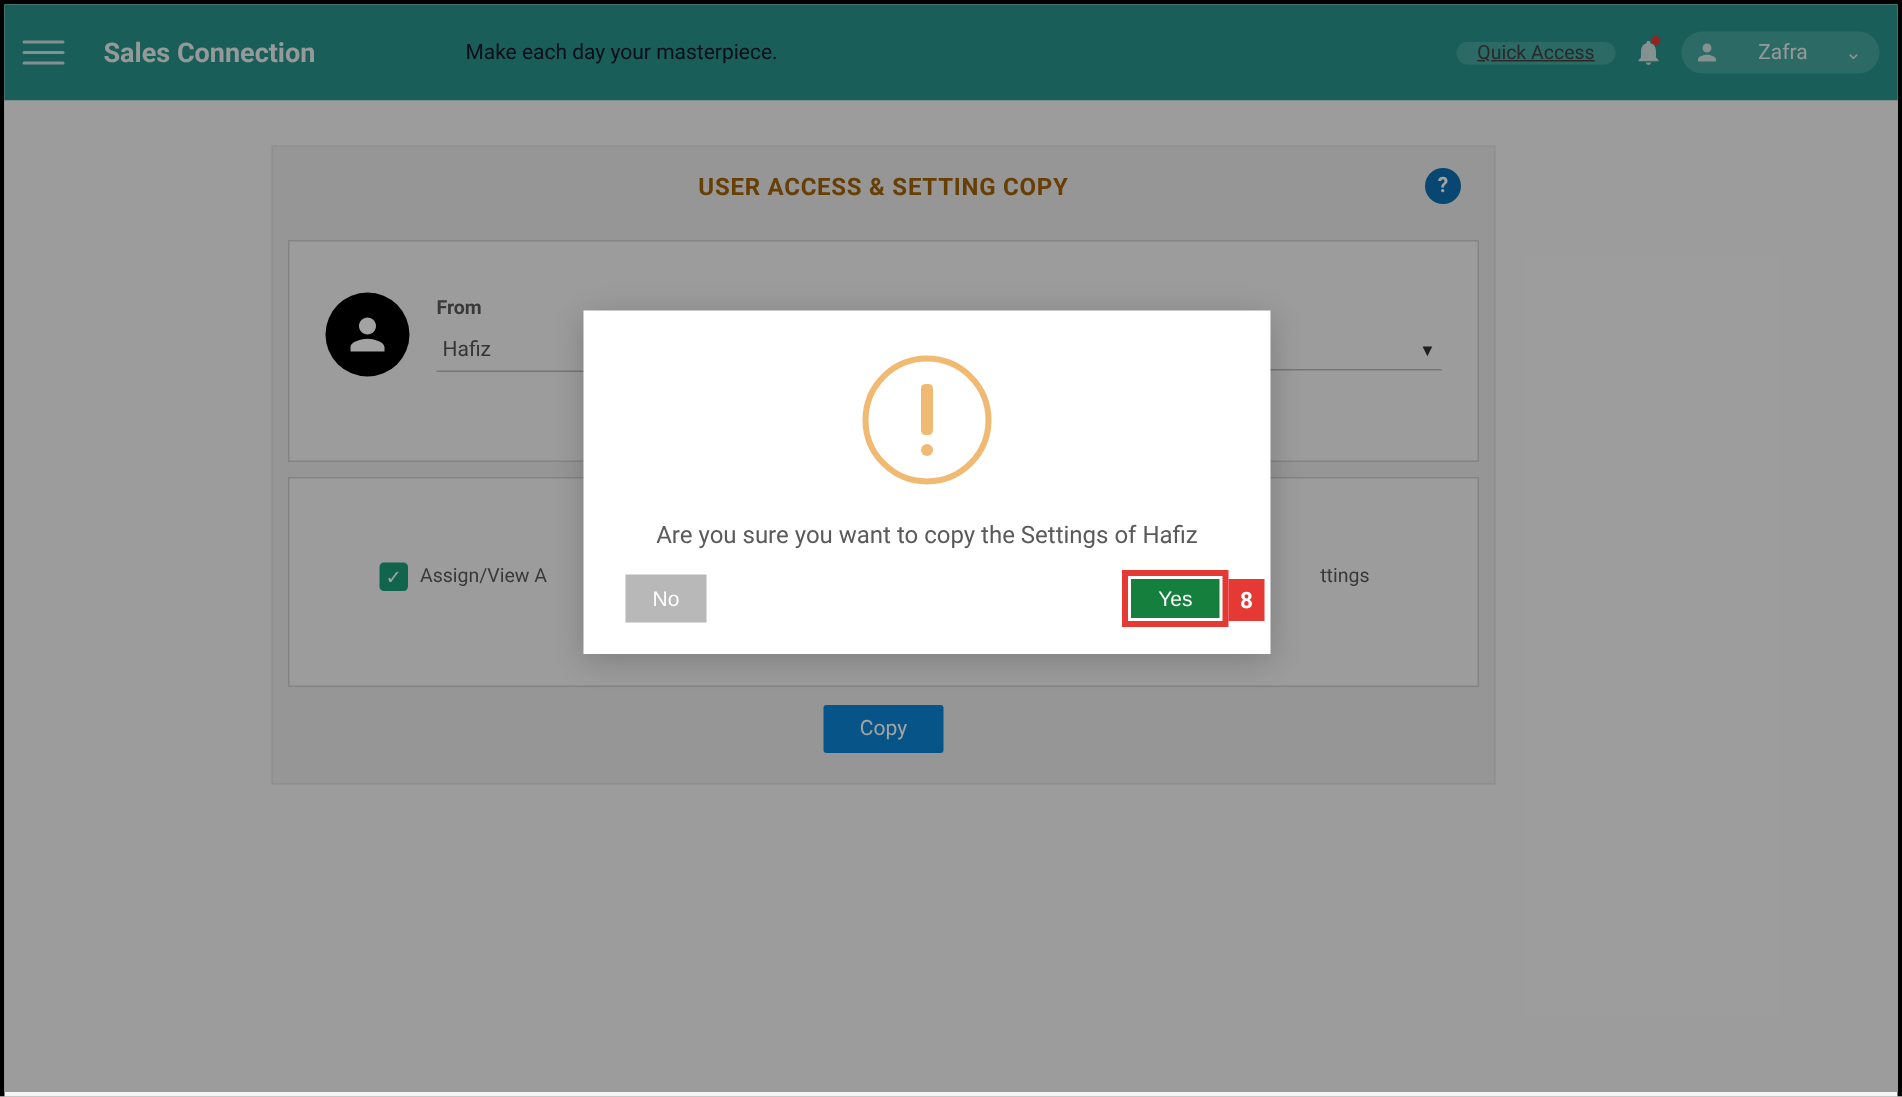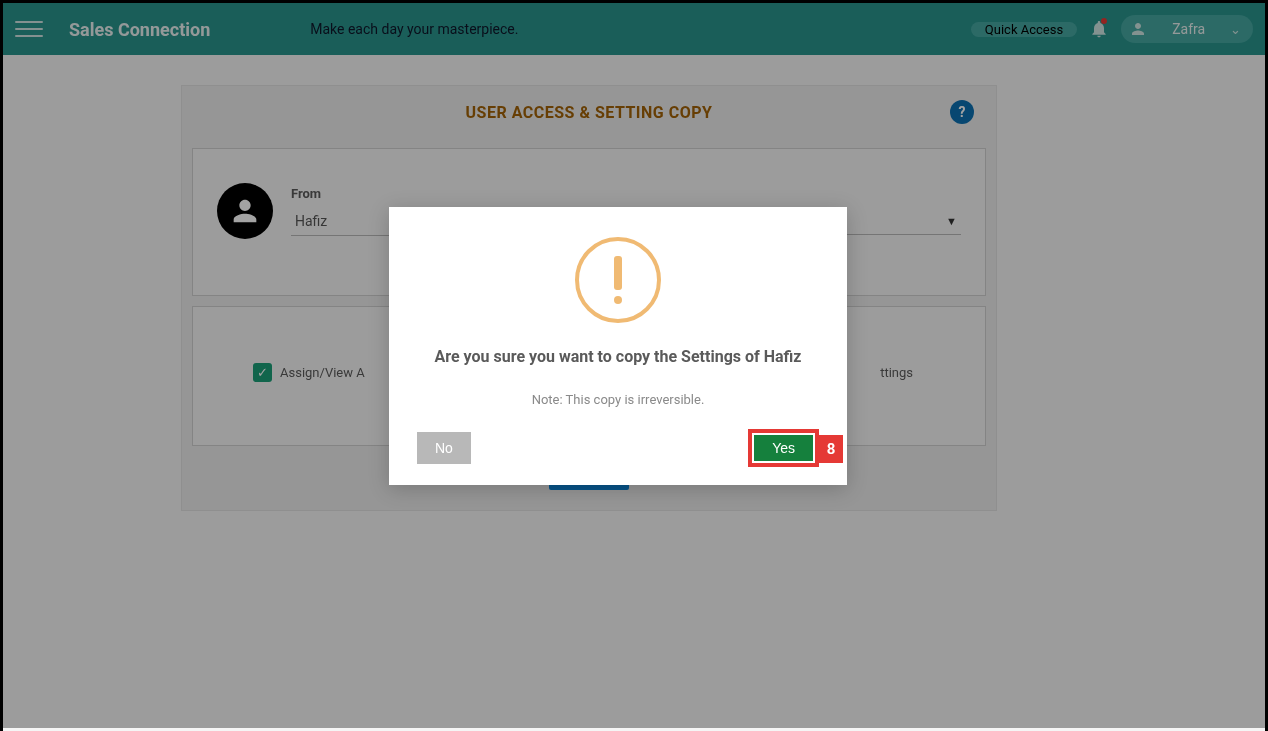--- a/index.html
+++ b/index.html
@@ -9,40 +9,41 @@
       background: #fff;
       overflow: hidden;
     }
     .frame {
       position: relative;
       width: 1268px;
       height: 731px;
       border: 3px solid #000;
     }
     .topbar {
-      height: 52px;
+      height: 64px;
       background: #29938C;
       display: flex;
       align-items: center;
       padding: 0 12px;
       color: #E8F0EF;
     }
     .menu-icon { width: 28px; height: 28px; display: flex; flex-direction: column; justify-content: center; gap: 5px; cursor: pointer; }
     .menu-icon span { display: block; height: 2px; background: #CFE3E1; border-radius: 1px; }
     .brand { margin-left: 26px; font-weight: 700; font-size: 18px; color: #E8F0EF; }
     .tagline { margin-left: 100px; font-size: 14px; color: #0f172a; }
     .spacer { flex: 1; }
     .qa-btn {
       background: #46A6A0;
-      color: #000000;
+      color: #404040;
       border-radius: 16px;
       padding: 0 14px;
       font-size: 13px;
       cursor: pointer;
       margin-right: 12px;
+      text-decoration: underline;
     }
     .bell { width: 20px; height: 22px; position: relative; margin-right: 12px; cursor: pointer; }
     .bell svg { width: 20px; height: 22px; fill: #CDE5E2; }
     .bell .dot { position: absolute; top: 0; right: 2px; width: 6px; height: 6px; background: #E53935; border-radius: 50%; }
     .user-pill {
       background: #46A6A0;
       border-radius: 16px;
       padding: 5px 12px 5px 8px;
       display: flex;
       align-items: center;
@@ -163,21 +164,21 @@
     .warn-circle {
       width: 86px; height: 86px; border: 4px solid #F0BA73; border-radius: 50%;
       margin: 0 auto 24px auto;
       display: flex; align-items: center; justify-content: center;
     }
     .warn-circle .bang {
       width: 8px; display: flex; flex-direction: column; align-items: center; gap: 6px;
     }
     .warn-circle .bang .bar { width: 8px; height: 34px; background: #F0BA73; border-radius: 3px; }
     .warn-circle .bang .dot2 { width: 8px; height: 8px; background: #F0BA73; border-radius: 50%; }
-    .modal-line1 { font-size: 16px; font-weight: 700; color: #5A5A5A; margin-bottom: 26px; }
+    .modal-line1 { font-size: 16px; font-weight: 400; color: #5A5A5A; margin-bottom: 14px; }
     .modal-line2 { font-size: 16px; font-weight: 700; color: #5A5A5A; margin-bottom: 12px; }
     .modal-note { font-size: 13px; color: #8A8A8A; margin-bottom: 22px; }
     .modal-btns { display: flex; justify-content: space-between; gap: 16px; align-items: center; }
     .btn-no {
       background: #B8B8B8; color: #fff; padding: 8px 18px; font-size: 14px; cursor: pointer; border: none;
     }
     .yes-wrap {
       border: 4px solid #E53935;
       padding: 2px;
       position: relative;
@@ -284,21 +285,20 @@
   <div class="overlay"></div>
 
   <div class="modal">
     <div class="warn-circle">
       <div class="bang">
           <div class="bar"></div>
           <div class="dot2"></div>
         </div>
     </div>
     <div class="modal-line1">Are you sure you want to copy the Settings of Hafiz</div>
-    <div class="modal-note">Note: This copy is irreversible.</div>
     <div class="modal-btns">
       <button class="btn-no">No</button>
       <div class="yes-wrap">
         <button class="btn-yes">Yes</button>
         <div class="callout">8</div>
       </div>
     </div>
   </div>
 </div>
 

